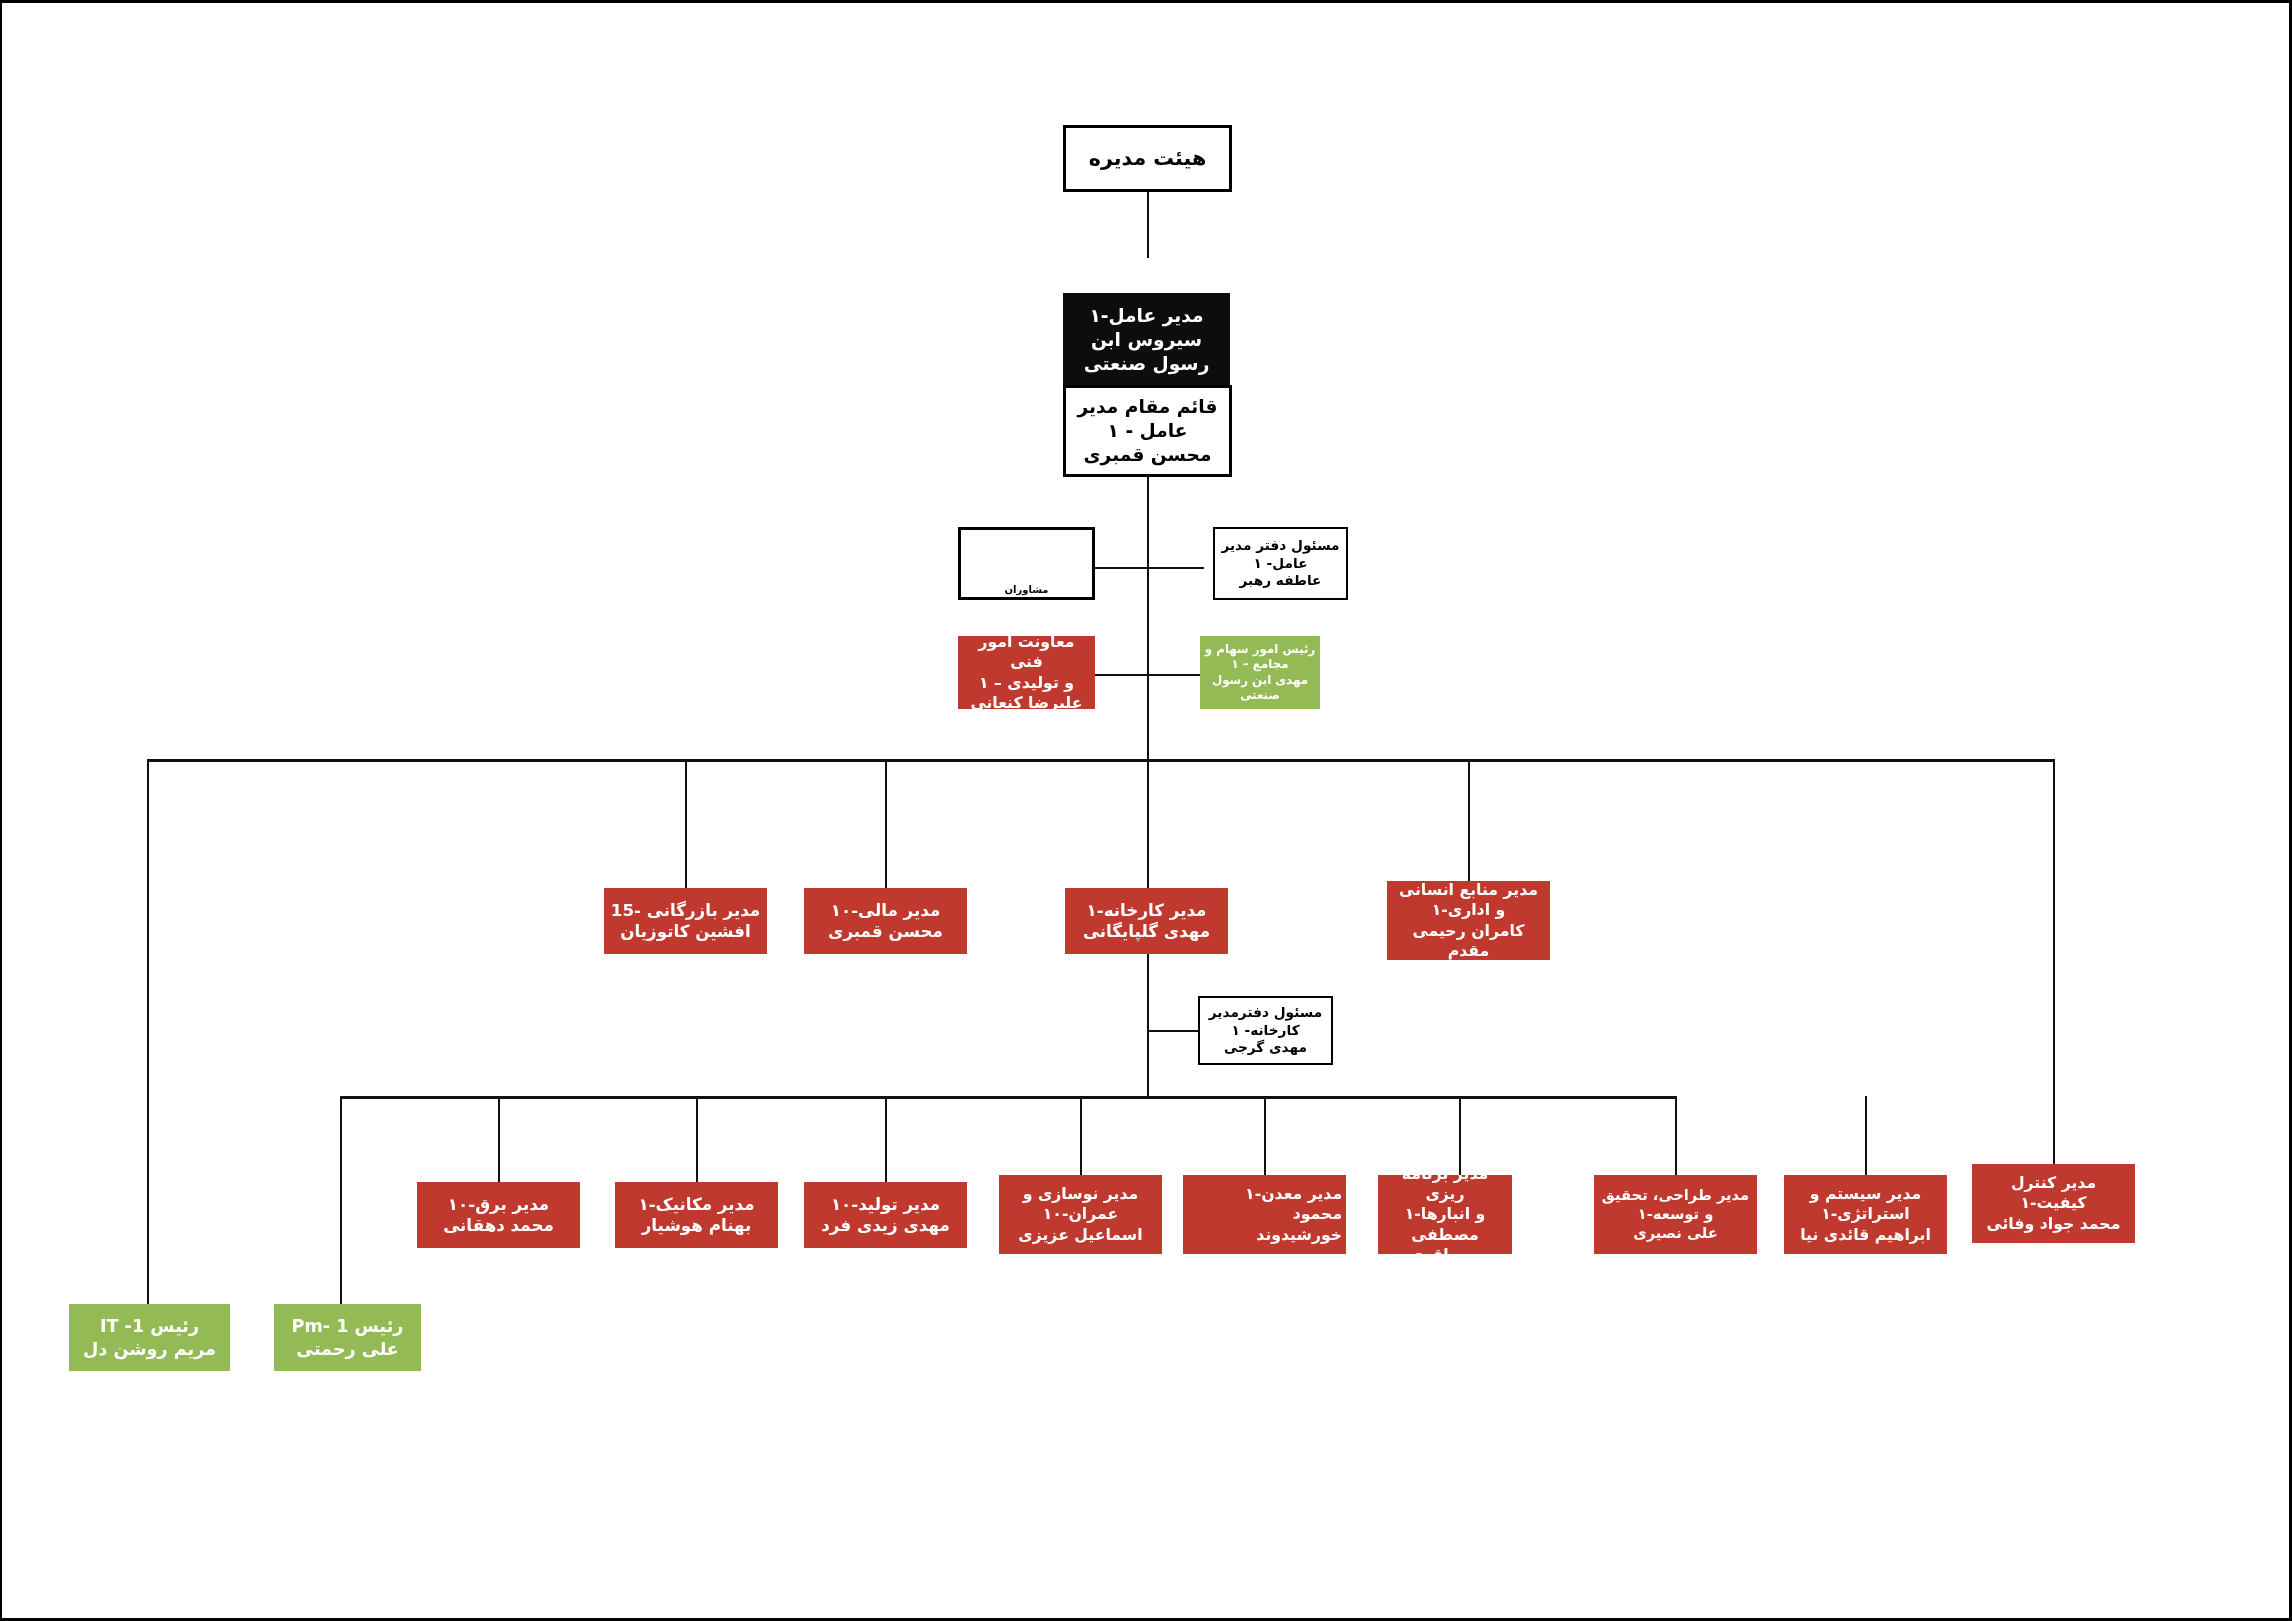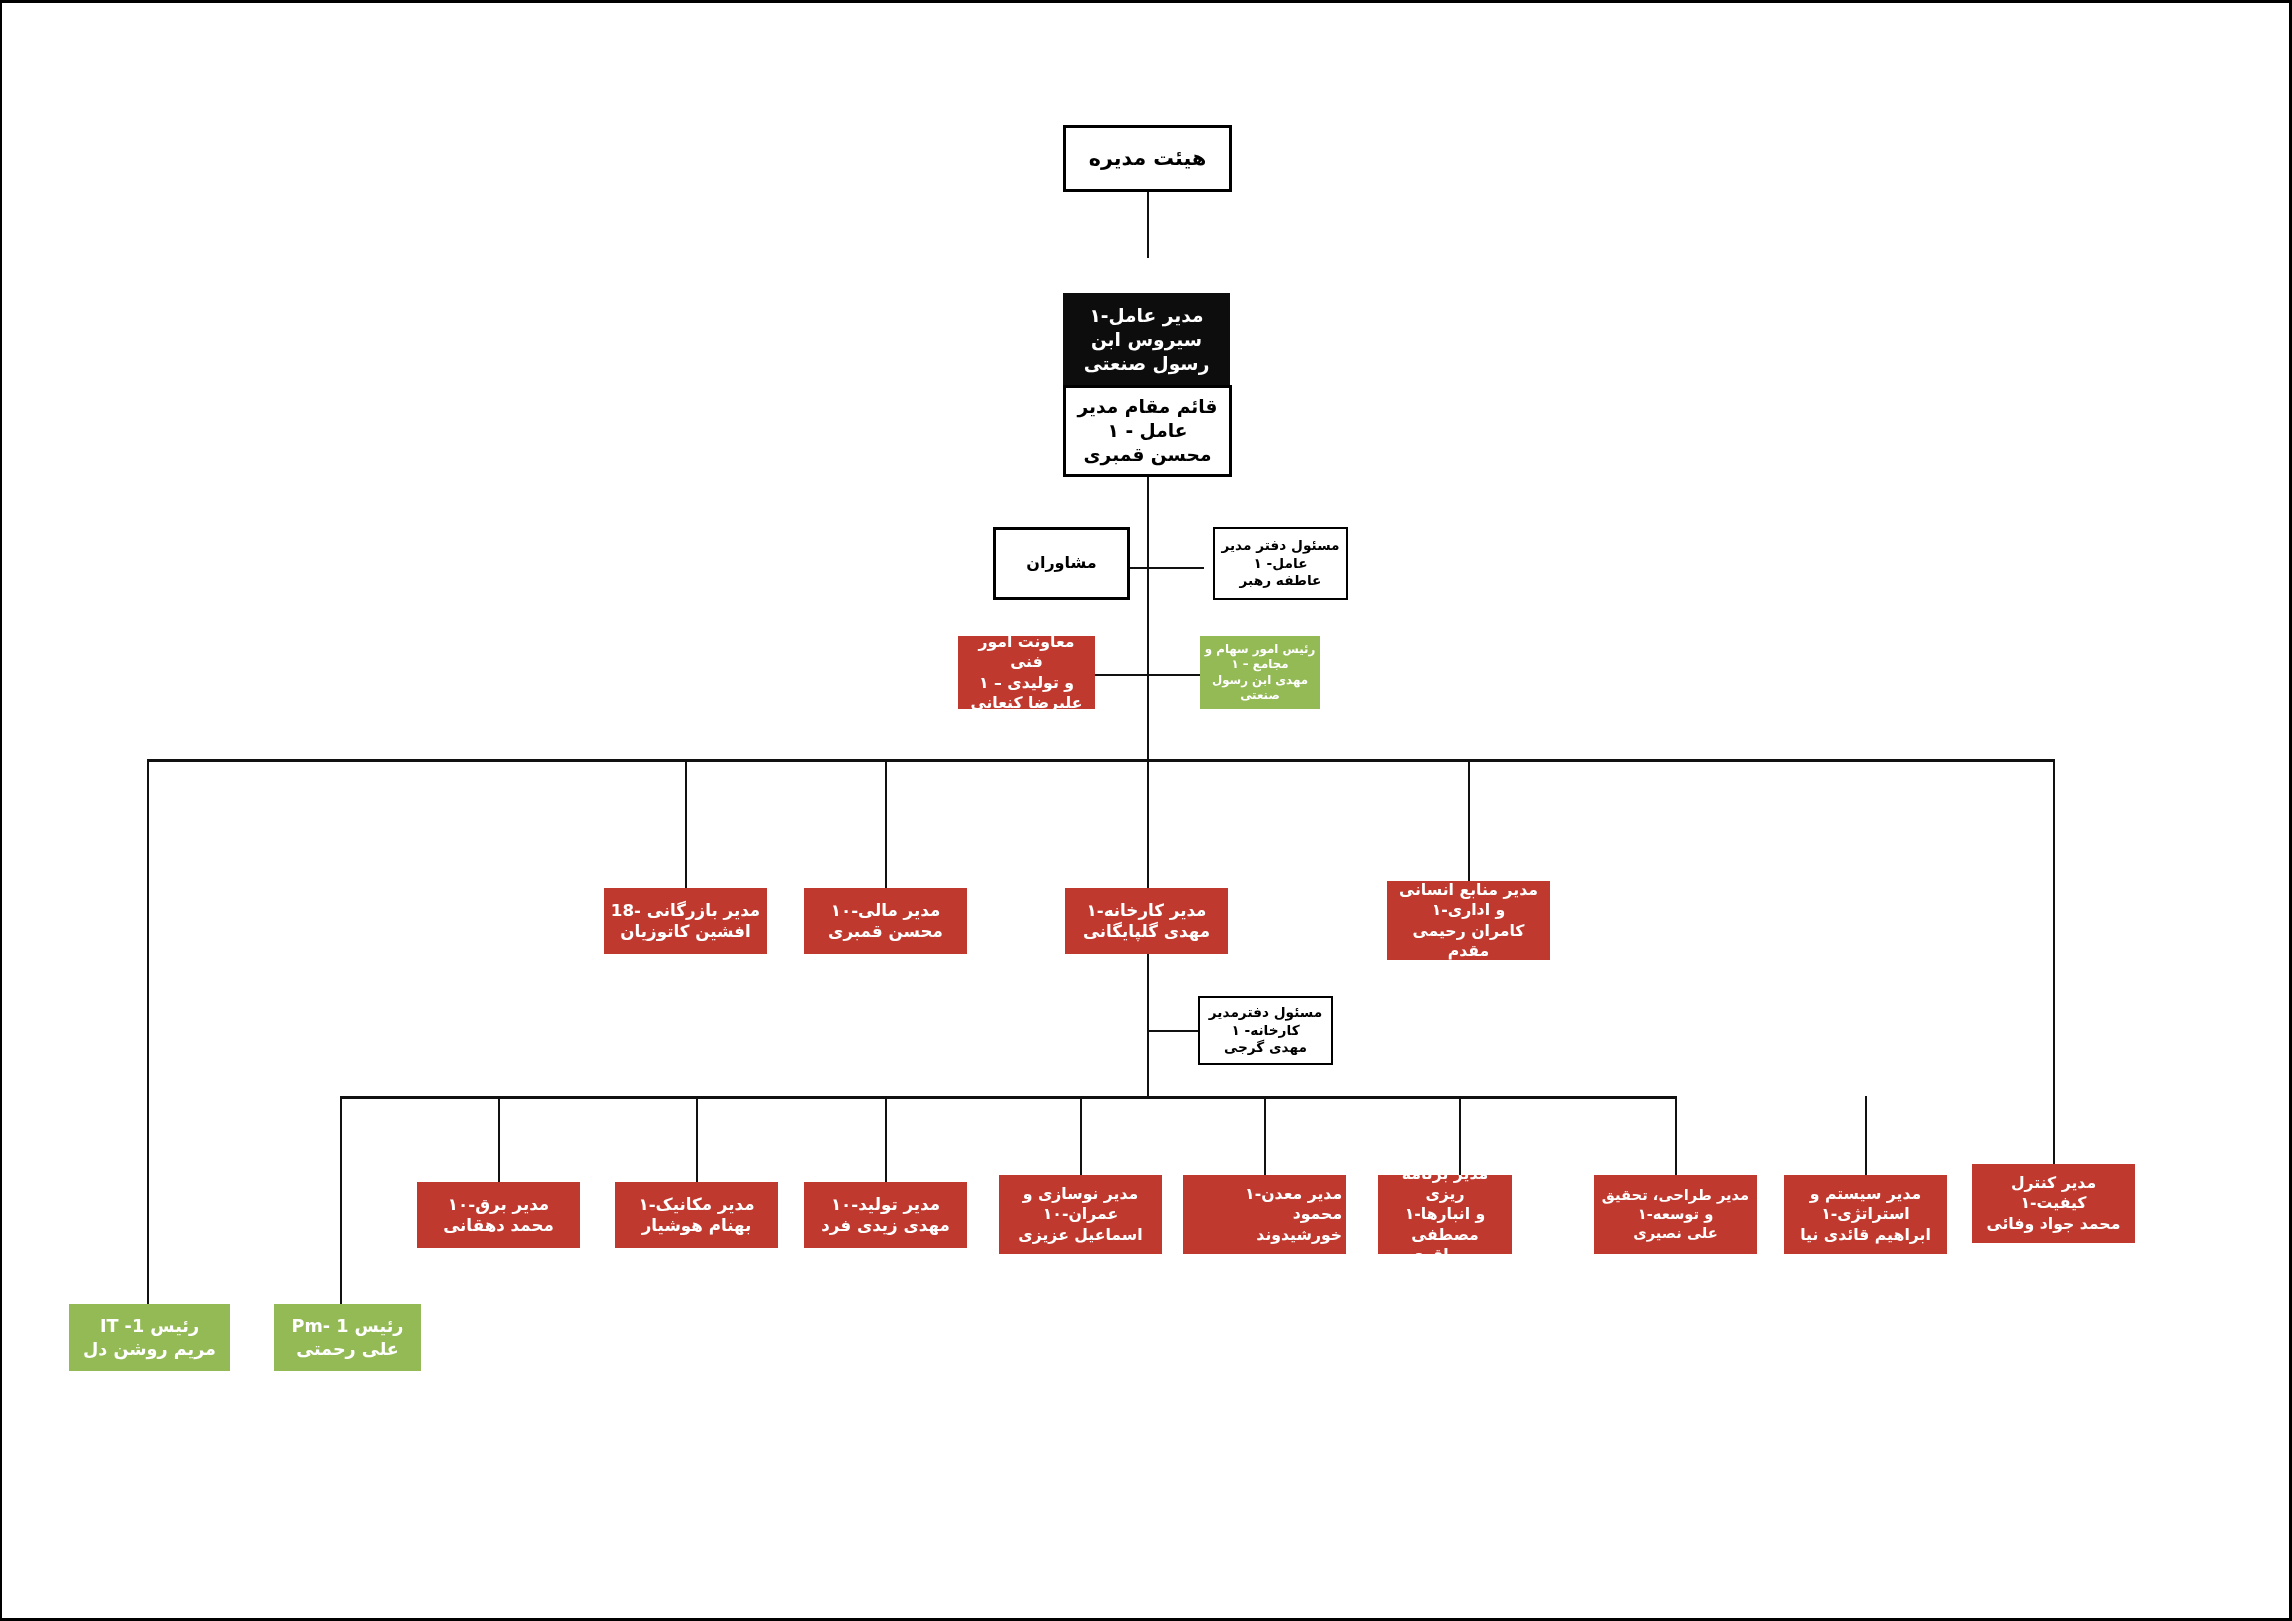--- a/index.html
+++ b/index.html
@@ -142,21 +142,21 @@
 سیروس ابن
 رسول صنعتی</span>
   </div>
 
   <div class="node white" style="left:1061px; top:382px; width:169px; height:92px; font-size:18.6px;">
     <span class="txt">قائم مقام مدیر
 عامل - ۱
 محسن قمبری</span>
   </div>
 
-  <div class="node white" style="left:991px; top:524px; width:137px; height:73px; font-size:16px;">
+  <div class="node white" style="left:956px; top:524px; width:137px; height:73px; font-size:10px;align-items:flex-end;">
     <span class="txt">مشاوران</span>
   </div>
 
   <div class="node white-thin" style="left:1198px; top:524px; width:135px; height:73px; font-size:13.7px;margin-left:13px;">
     <span class="txt">مسئول دفتر مدیر
 عامل- ۱
 عاطفه رهبر</span>
   </div>
 
   <div class="node red" style="left:956px; top:633px; width:137px; height:73px; font-size:15.7px;">
@@ -166,21 +166,21 @@
   </div>
 
   <div class="node green" style="left:1198px; top:633px; width:120px; height:73px; font-size:11.8px;">
     <span class="txt">رئیس امور سهام و
 مجامع – ۱
 مهدی ابن رسول
 صنعتی</span>
   </div>
 
   <div class="node red" style="left:602px; top:885px; width:163px; height:66px; font-size:16.7px;">
-    <span class="txt">مدیر بازرگانی -18
+    <span class="txt">مدیر بازرگانی -15
 افشین کاتوزیان</span>
   </div>
 
   <div class="node red" style="left:802px; top:885px; width:163px; height:66px; font-size:16.7px;">
     <span class="txt">مدیر مالی-۱۰
 محسن قمبری</span>
   </div>
 
   <div class="node red" style="left:1063px; top:885px; width:163px; height:66px; font-size:16.7px;">
     <span class="txt">مدیر کارخانه-۱

